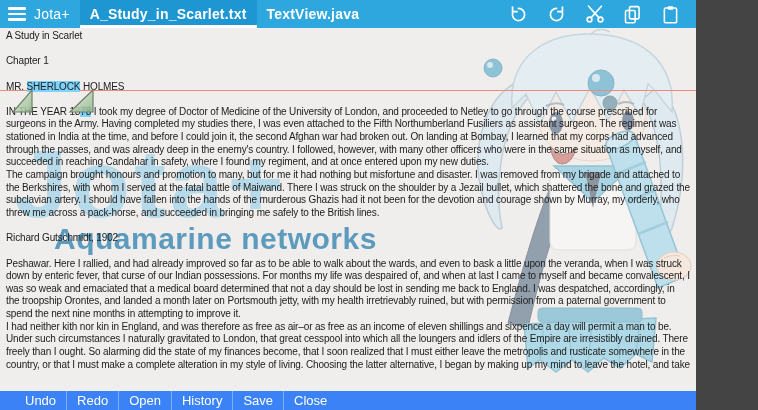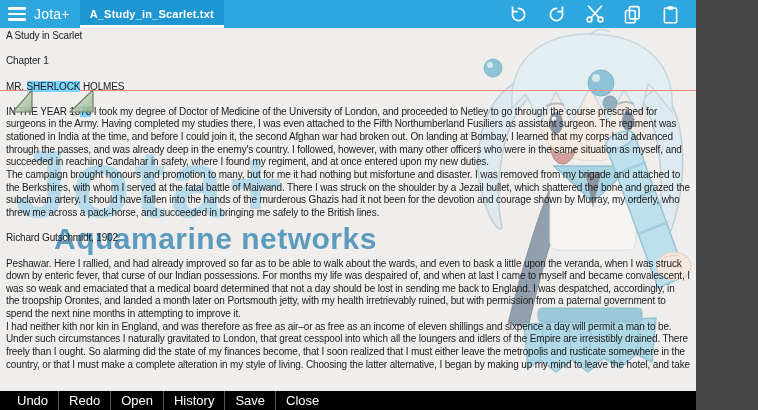--- a/index.html
+++ b/index.html
@@ -14,21 +14,21 @@
   .topbar{
     position:absolute;top:0;left:0;width:758px;height:28px;
     background:#2ea6de;display:flex;align-items:center;z-index:30;
   }
   .hamburger{width:30px;height:28px;display:flex;flex-direction:column;justify-content:center;gap:3px;padding-left:8px;cursor:pointer;}
   .hamburger i{display:block;width:18px;height:2.6px;background:#fff;border-radius:1px;}
   .app-title{color:#fff;font-size:14px;margin:0 10px 0 4px;letter-spacing:.2px;}
   .tabs{display:flex;height:28px;align-items:stretch;}
   .tab{
     min-width:96px;padding:0 10px;display:flex;align-items:center;justify-content:center;
-    color:#fff;font-size:11px;font-weight:bold;letter-spacing:.2px;cursor:pointer;
+    color:#fff;font-size:14px;font-weight:bold;letter-spacing:.2px;cursor:pointer;
   }
   .tab.active{background:#1e96d2;box-shadow:inset 0 -3px 0 #ffffff;}
   .actions{margin-left:auto;display:flex;align-items:center;gap:13px;padding-right:10px;}
   .abtn{width:25px;height:25px;display:flex;align-items:center;justify-content:center;cursor:pointer;}
   .abtn svg{display:block;}
 
   
   .editor{position:absolute;top:28px;left:0;width:758px;height:382px;overflow:hidden;cursor:text;}
   .bgimg{position:absolute;left:420px;top:0;width:338px;height:364px;z-index:1;pointer-events:none;}
   .wm-logo{
@@ -42,22 +42,22 @@
   .cursorline{position:absolute;left:0;top:61.5px;width:758px;height:1.6px;background:#f0897a;z-index:4;}
   .textlayer{position:relative;z-index:5;padding:2px 0 0 6px;}
   .editor-line{height:12.65px;line-height:12.65px;font-size:10px;letter-spacing:-0.15px;
     color:#212121;white-space:pre;}
   .editor-line .hl{background:#7dd3fc;}
   .handles{position:absolute;left:0;top:0;z-index:6;overflow:visible;}
   .handles polygon{cursor:pointer;}
 
   
   .bottombar{
-    position:absolute;left:0;bottom:0;width:758px;height:19px;background:#000000;
-    display:flex;align-items:flex-start;z-index:40;padding-left:7px;
+    position:absolute;left:0;bottom:0;width:758px;height:19px;background:#3b82f6;
+    display:flex;align-items:flex-start;z-index:40;padding-left:15px;
   }
   .bbtn{
     color:#fff;font-size:13px;padding:0 10px;height:19px;display:flex;align-items:center;cursor:pointer;
   }
   .bbtn + .bbtn{border-left:1px solid rgba(255,255,255,.35);}
 </style>
 </head>
 <body>
 
 <div class="screen">
@@ -65,20 +65,23 @@
   <div class="topbar">
     <div class="hamburger">
         <i></i>
         <i></i>
         <i></i>
       </div>
     <div class="app-title">Jota+</div>
     <div class="tabs">
       <div class="tab active">
         <span>A_Study_in_Scarlet.txt</span>
+      </div>
+      <div class="tab">
+        <span>TextView.java</span>
       </div>
     </div>
     <div class="actions">
       <div class="abtn">
         <svg width="21" height="21" viewBox="0 0 24 24">
             <path d="M12 5a7 7 0 1 1-6.7 5" fill="none" stroke="#fff" stroke-width="2" stroke-linecap="round"></path>
             <path d="M5.2 2.8v6h6" fill="none" stroke="#fff" stroke-width="2" stroke-linejoin="round"></path>
           </svg>
       </div>
       <div class="abtn">

